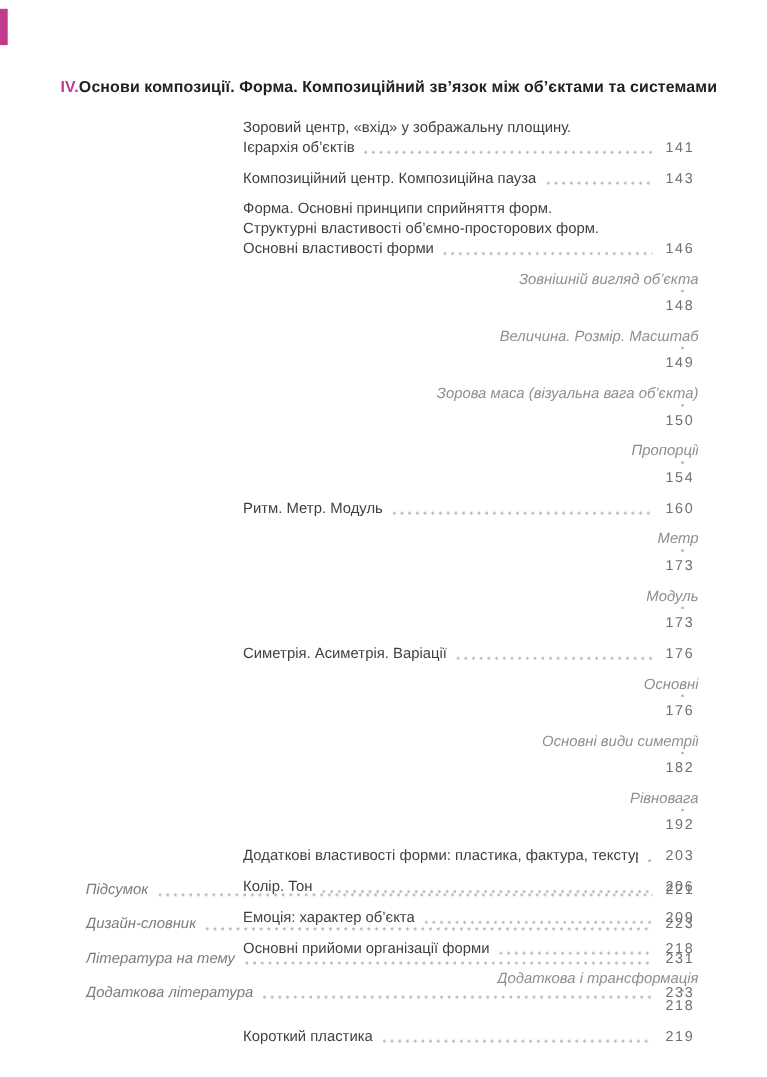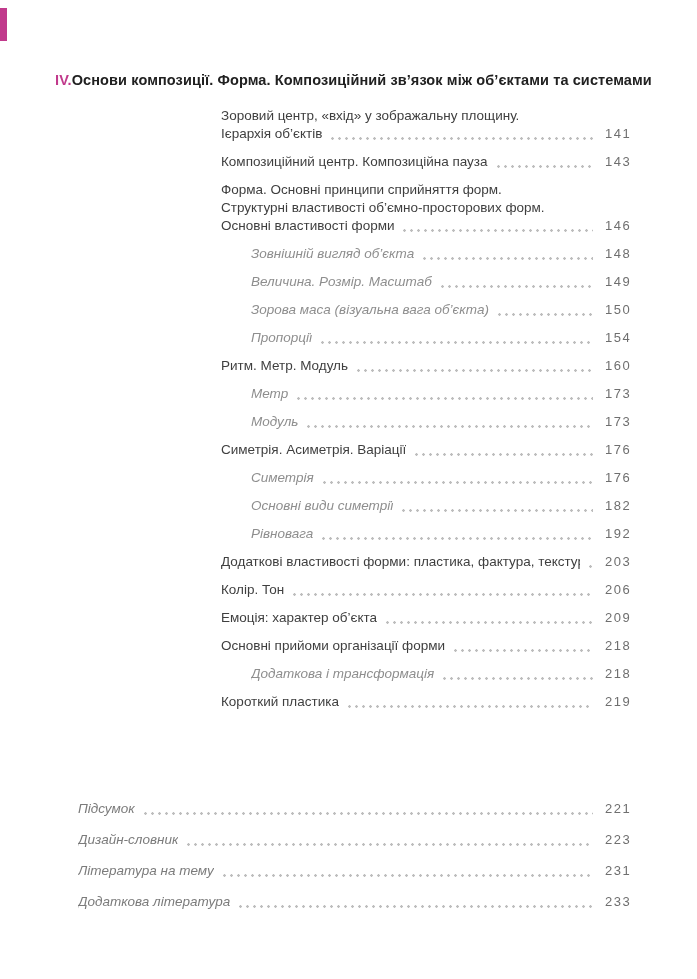--- a/index.html
+++ b/index.html
@@ -15,21 +15,21 @@
     display:flex;align-items:baseline;
     font-weight:bold;font-size:14.5px;line-height:19px;color:#212121;letter-spacing:.1px;
   }
   .heading .num{color:#c13a8c;flex:0 0 auto;}
   .toc{position:absolute;left:221px;right:62px;top:107px;}
   .backmatter{position:absolute;left:78px;right:62px;top:800px;}
   .entry{margin-bottom:10px;}
   .entry.l2{margin-left:30px;}
   .row{display:flex;align-items:flex-end;line-height:18px;font-size:13.5px;min-width:0;}
   .l1 .row{color:#3f3f3f;}
-  .l2 .row{color:#8e8e8e;font-style:italic;}
+  .l2 .row{color:#8e8e8e;font-style:italic;flex-direction:column;}
   .backmatter .row{color:#7b7b7b;font-style:italic;}
   .backmatter .entry{margin-bottom:13px;}
   .lbl{white-space:nowrap;flex:0 1 auto;overflow:hidden;}
   .dots{
     flex:1 1 auto;min-width:4px;height:3px;margin:0 12px 3px 9px;
     background-image:radial-gradient(circle at 1.5px 1.5px,#bdbdbd 1.1px,transparent 1.5px);
     background-size:7px 3px;background-repeat:repeat-x;background-position:left bottom;
   }
   .pg{
     flex:0 0 auto;width:30px;text-align:left;
@@ -141,21 +141,21 @@
   <div class="entry l1">
     <div class="row">
       <span class="lbl">Симетрія. Асиметрія. Варіації</span>
       <span class="dots"></span>
       <span class="pg">176</span>
     </div>
   </div>
 
   <div class="entry l2">
     <div class="row">
-      <span class="lbl">Симетрія</span>
+      <span class="lbl">Основні</span>
       <span class="dots"></span>
       <span class="pg">176</span>
     </div>
   </div>
 
   <div class="entry l2">
     <div class="row">
       <span class="lbl">Основні види симетрії</span>
       <span class="dots"></span>
       <span class="pg">182</span>

